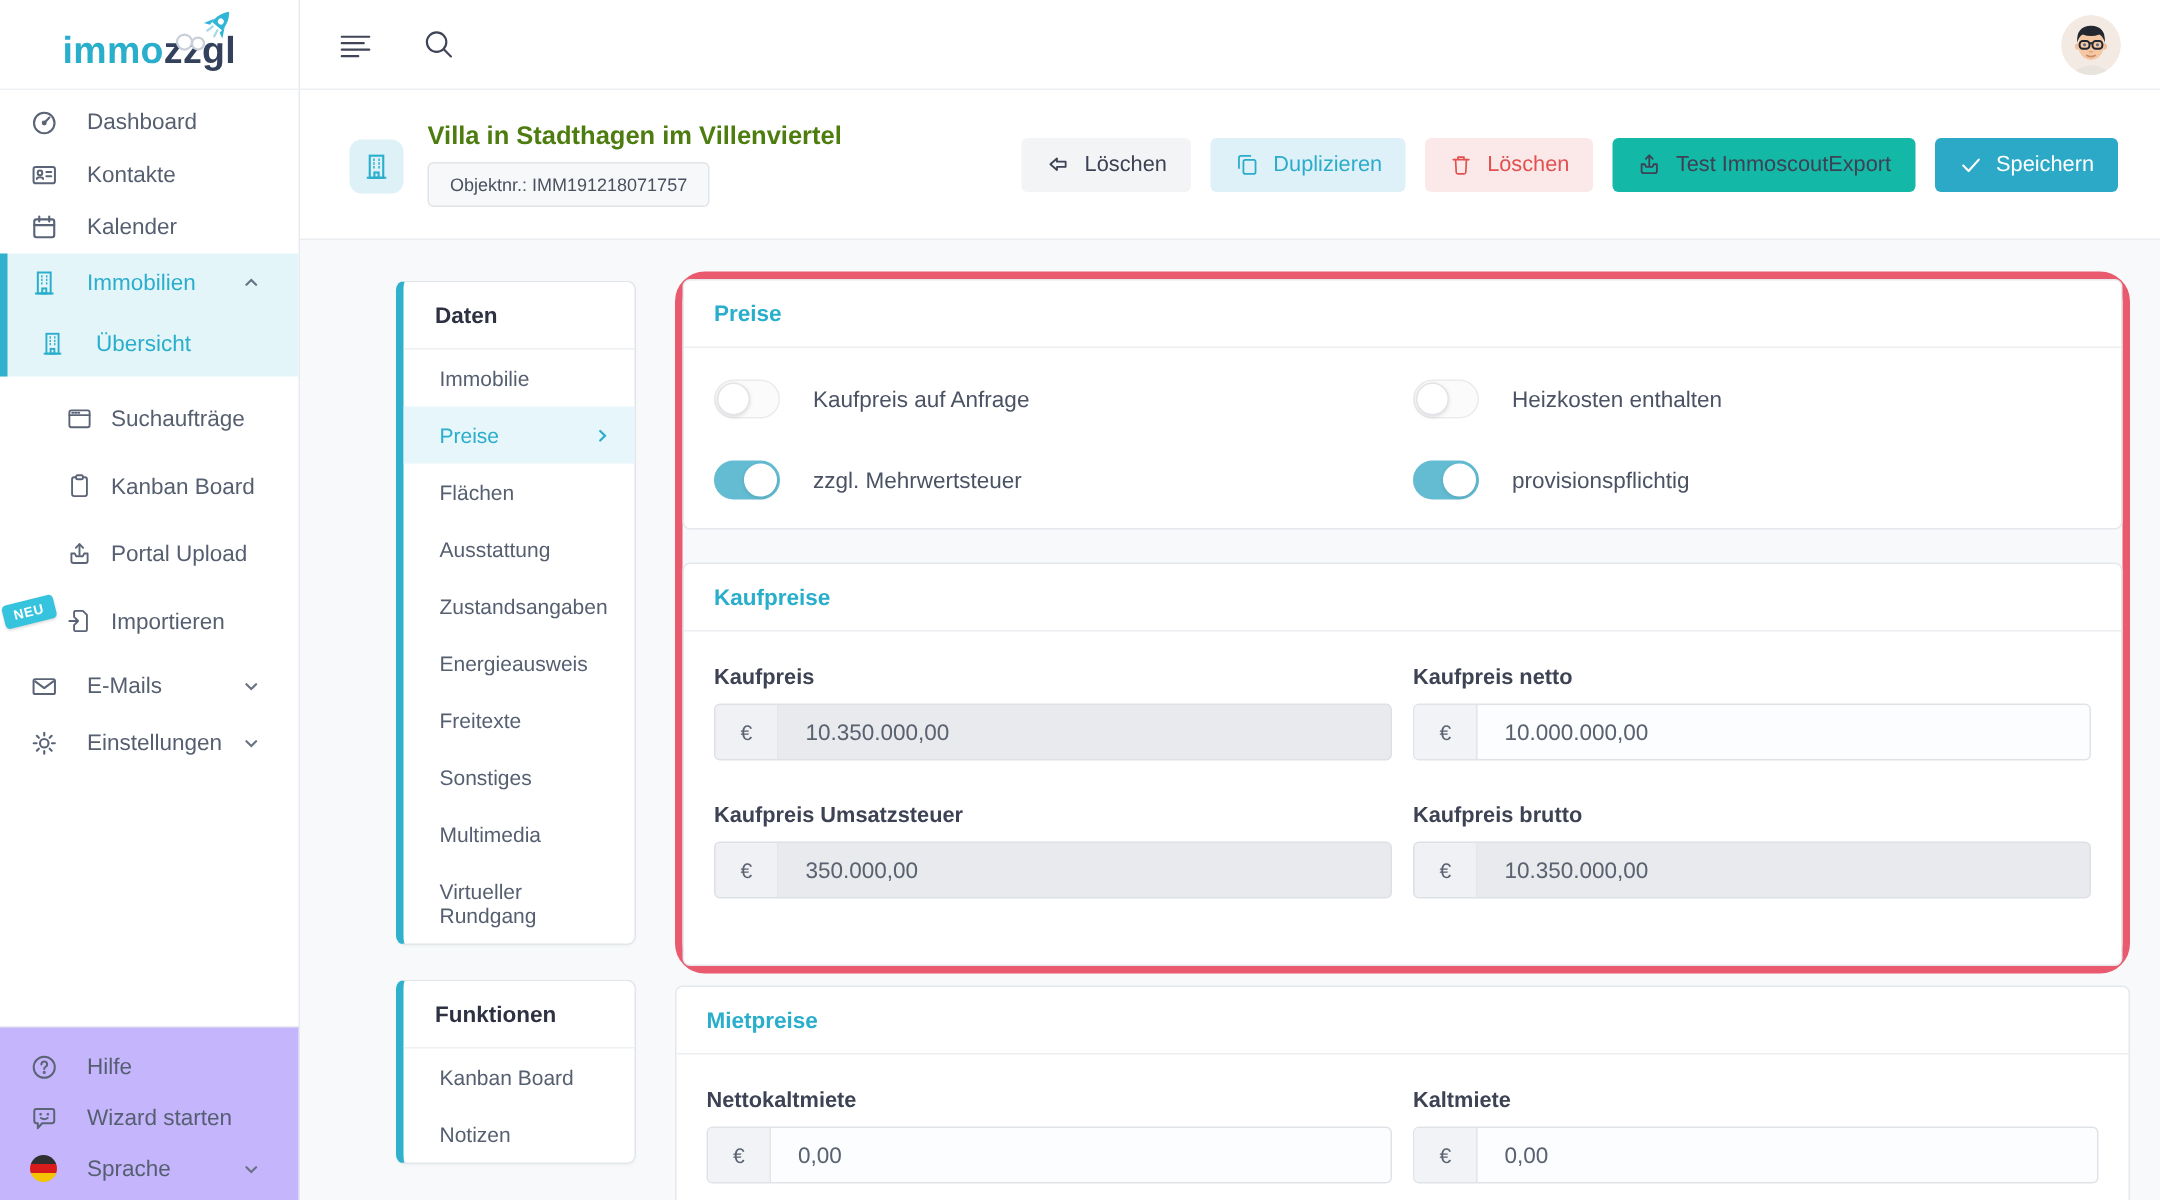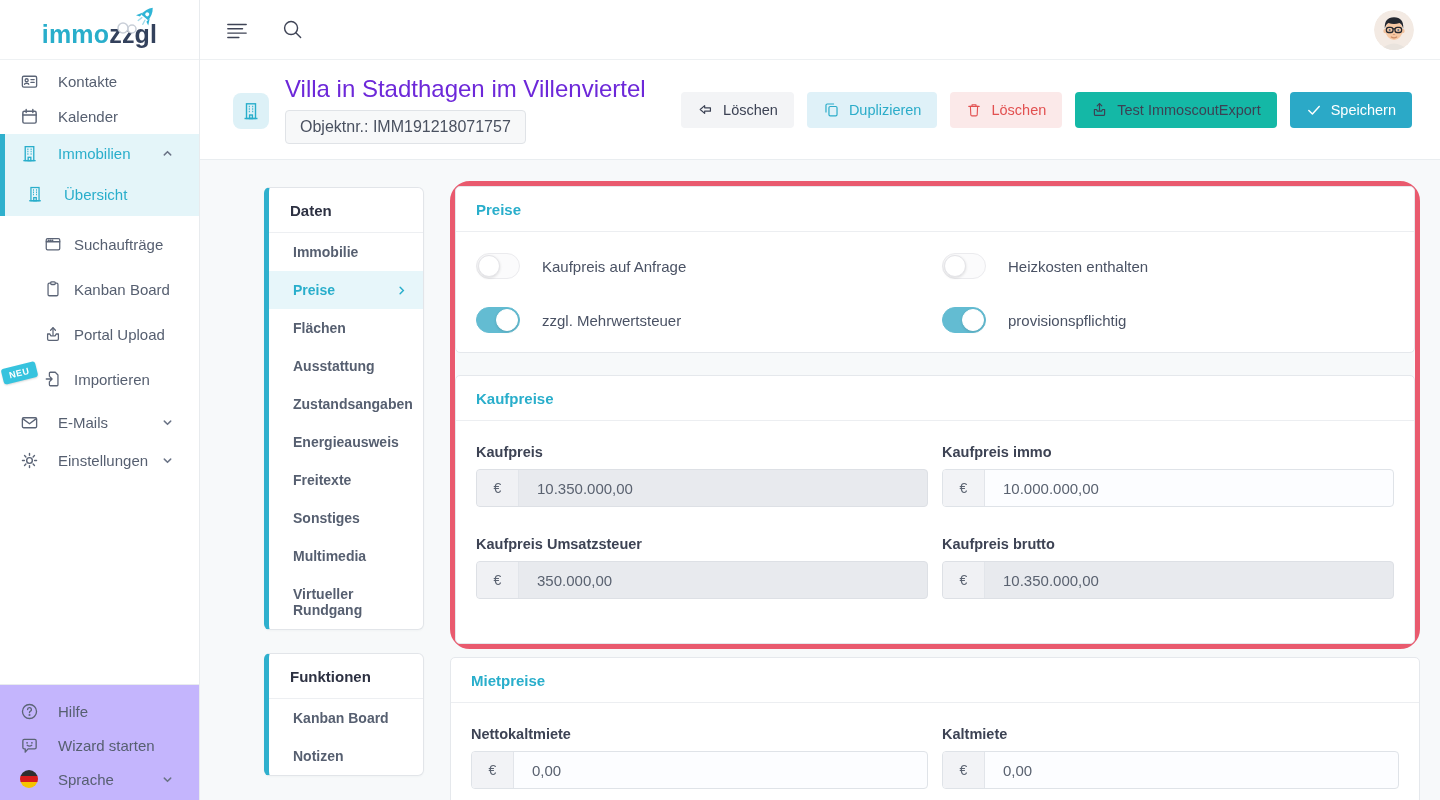--- a/index.html
+++ b/index.html
@@ -45,44 +45,44 @@
   .avatar { margin-left:auto; width:40px; height:40px; border-radius:50%; overflow:hidden;
     cursor:pointer; flex:0 0 40px; }
 
   
   .page-header { background:#fff; border-bottom:1px solid #e9edf0; height:100px;
     display:flex; align-items:center; padding:0 28px 0 33px; }
   .obj-icon-tile { width:36px; height:36px; background:#ddf1f7; border-radius:8px;
     display:flex; align-items:center; justify-content:center; color:var(--accent);
     margin-right:16px; align-self:flex-start; margin-top:33px; }
   .title-block { display:flex; flex-direction:column; gap:7px; }
-  .page-title { font-size:24px; font-weight:400; color:#6d28d9; }
+  .page-title { font-size:17px; font-weight:700; color:#4d7c0f; }
   .obj-badge { align-self:flex-start; background:#f7f8f9; border:1px solid #e0e3e7;
-    border-radius:4px; padding:7px 14px; font-size:16px; color:#4a5160; }
+    border-radius:4px; padding:7px 14px; font-size:12px; color:#4a5160; }
   .hdr-buttons { margin-left:auto; display:flex; gap:13px; }
   .btn { height:36px; display:inline-flex; align-items:center; gap:9px; padding:0 16px;
     border:none; border-radius:4px; font-size:14.5px; font-family:inherit; cursor:pointer; }
   .btn svg { flex:0 0 auto; }
   .btn-back { background:#f3f4f6; color:#3c4254; }
   .btn-dup { background:#dff1f8; color:#2bacc9; }
   .btn-del { background:#fbe9e9; color:#e25050; }
   .btn-exp { background:#14b8a6; color:#3c4254; }
   .btn-save { background:#2ba9c7; color:#fff; }
 
   
   .content { display:flex; padding:21px 20px 0 24px; gap:26px; height:640px; }
   .subnav-col { width:200px; margin-top:6px; flex:0 0 200px;padding-left:40px; }
   .card { background:#fff; border:1px solid #e2e5e9; border-left:5px solid #2fb0cd;
     border-radius:6px; overflow:hidden; box-shadow:0 1px 2px rgba(40,50,60,.03); }
   .card + .card { margin-top:23px; }
   .card-title { font-size:15px; font-weight:700; color:#2d3142; padding:14px 16px 13px 21px;
     border-bottom:1px solid #edeff2; }
   .card ul { list-style:none; }
   .card li { font-size:14px; color:#565f70; padding:11px 16px 11px 24px; cursor:pointer;
-    display:flex; align-items:center;font-weight:bold; }
+    display:flex; align-items:center; }
   .card li.active { background:#e7f6fa; color:var(--accent); }
   .card li.active .chev-r { margin-left:auto; color:var(--accent); }
 
   .panels-col { flex:1; }
   .highlight-ring { border:5px solid var(--ring); border-radius:20px; padding:0;
     margin-bottom:8px; }
   .panel { background:#fff; border:1px solid #e5e8ec; border-radius:5px; }
   .panel-header { padding:14px 20px 13px; font-size:15px; font-weight:600;
     color:var(--accent); border-bottom:1px solid #eceef1; }
   .ring-gap { height:22px; }
@@ -130,20 +130,30 @@
           <path d="M31.5 11 L28 17.5 L31.8 15.8 Z" fill="#2fb5d6"></path>
           <path d="M40.5 11 L44 17.5 L40.2 15.8 Z" fill="#2fb5d6"></path>
           <path d="M34 15.5 L33 20 M38 15.5 L39 20" stroke="#9fd9e8" stroke-width="1.4" stroke-linecap="round"></path>
         </g>
       </svg>
     </span>
     <span class="logo-text"><span class="t1">immo</span><span class="t2">zzgl</span></span>
   </div>
 
   <div class="nav">
+    <div class="nav-item">
+      <span class="ic">
+        <svg viewBox="0 0 20 20" width="19" height="19" fill="none" stroke="currentColor" stroke-width="1.5" stroke-linecap="round">
+          <circle cx="10" cy="10.5" r="7.2"></circle>
+            <path d="M10 10.5 L13.6 6.7"></path>
+            <circle cx="10" cy="10.5" r="1" fill="currentColor"></circle>
+        </svg>
+        </span>
+      <span>Dashboard</span>
+    </div>
     <div class="nav-item">
       <span class="ic">
         <svg viewBox="0 0 20 20" width="19" height="19" fill="none" stroke="currentColor" stroke-width="1.4" stroke-linecap="round">
           <rect x="2.5" y="4.5" width="15" height="11.5" rx="1.5"></rect>
             <circle cx="7" cy="8.7" r="1.6"></circle>
           <path d="M4.8 13 c0-1.6 4.4-1.6 4.4 0"></path>
             <path d="M11.5 8 h3.4 M11.5 11 h3.4"></path>
         </svg>
         </span>
       <span>Kontakte</span>
@@ -450,21 +460,21 @@
           <div class="panel-header">Kaufpreise</div>
           <div class="panel-body kauf-body fields-grid">
             <div class="field">
               <div class="field-label">Kaufpreis</div>
               <div class="input-group disabled">
                 <span class="input-prefix">€</span>
                 <input value="10.350.000,00" style="">
               </div>
             </div>
             <div class="field">
-              <div class="field-label">Kaufpreis immo</div>
+              <div class="field-label">Kaufpreis netto</div>
               <div class="input-group">
                 <span class="input-prefix">€</span>
                 <input value="10.000.000,00" style="">
               </div>
             </div>
             <div class="field">
               <div class="field-label">Kaufpreis Umsatzsteuer</div>
               <div class="input-group disabled">
                 <span class="input-prefix">€</span>
                 <input value="350.000,00" style="">

